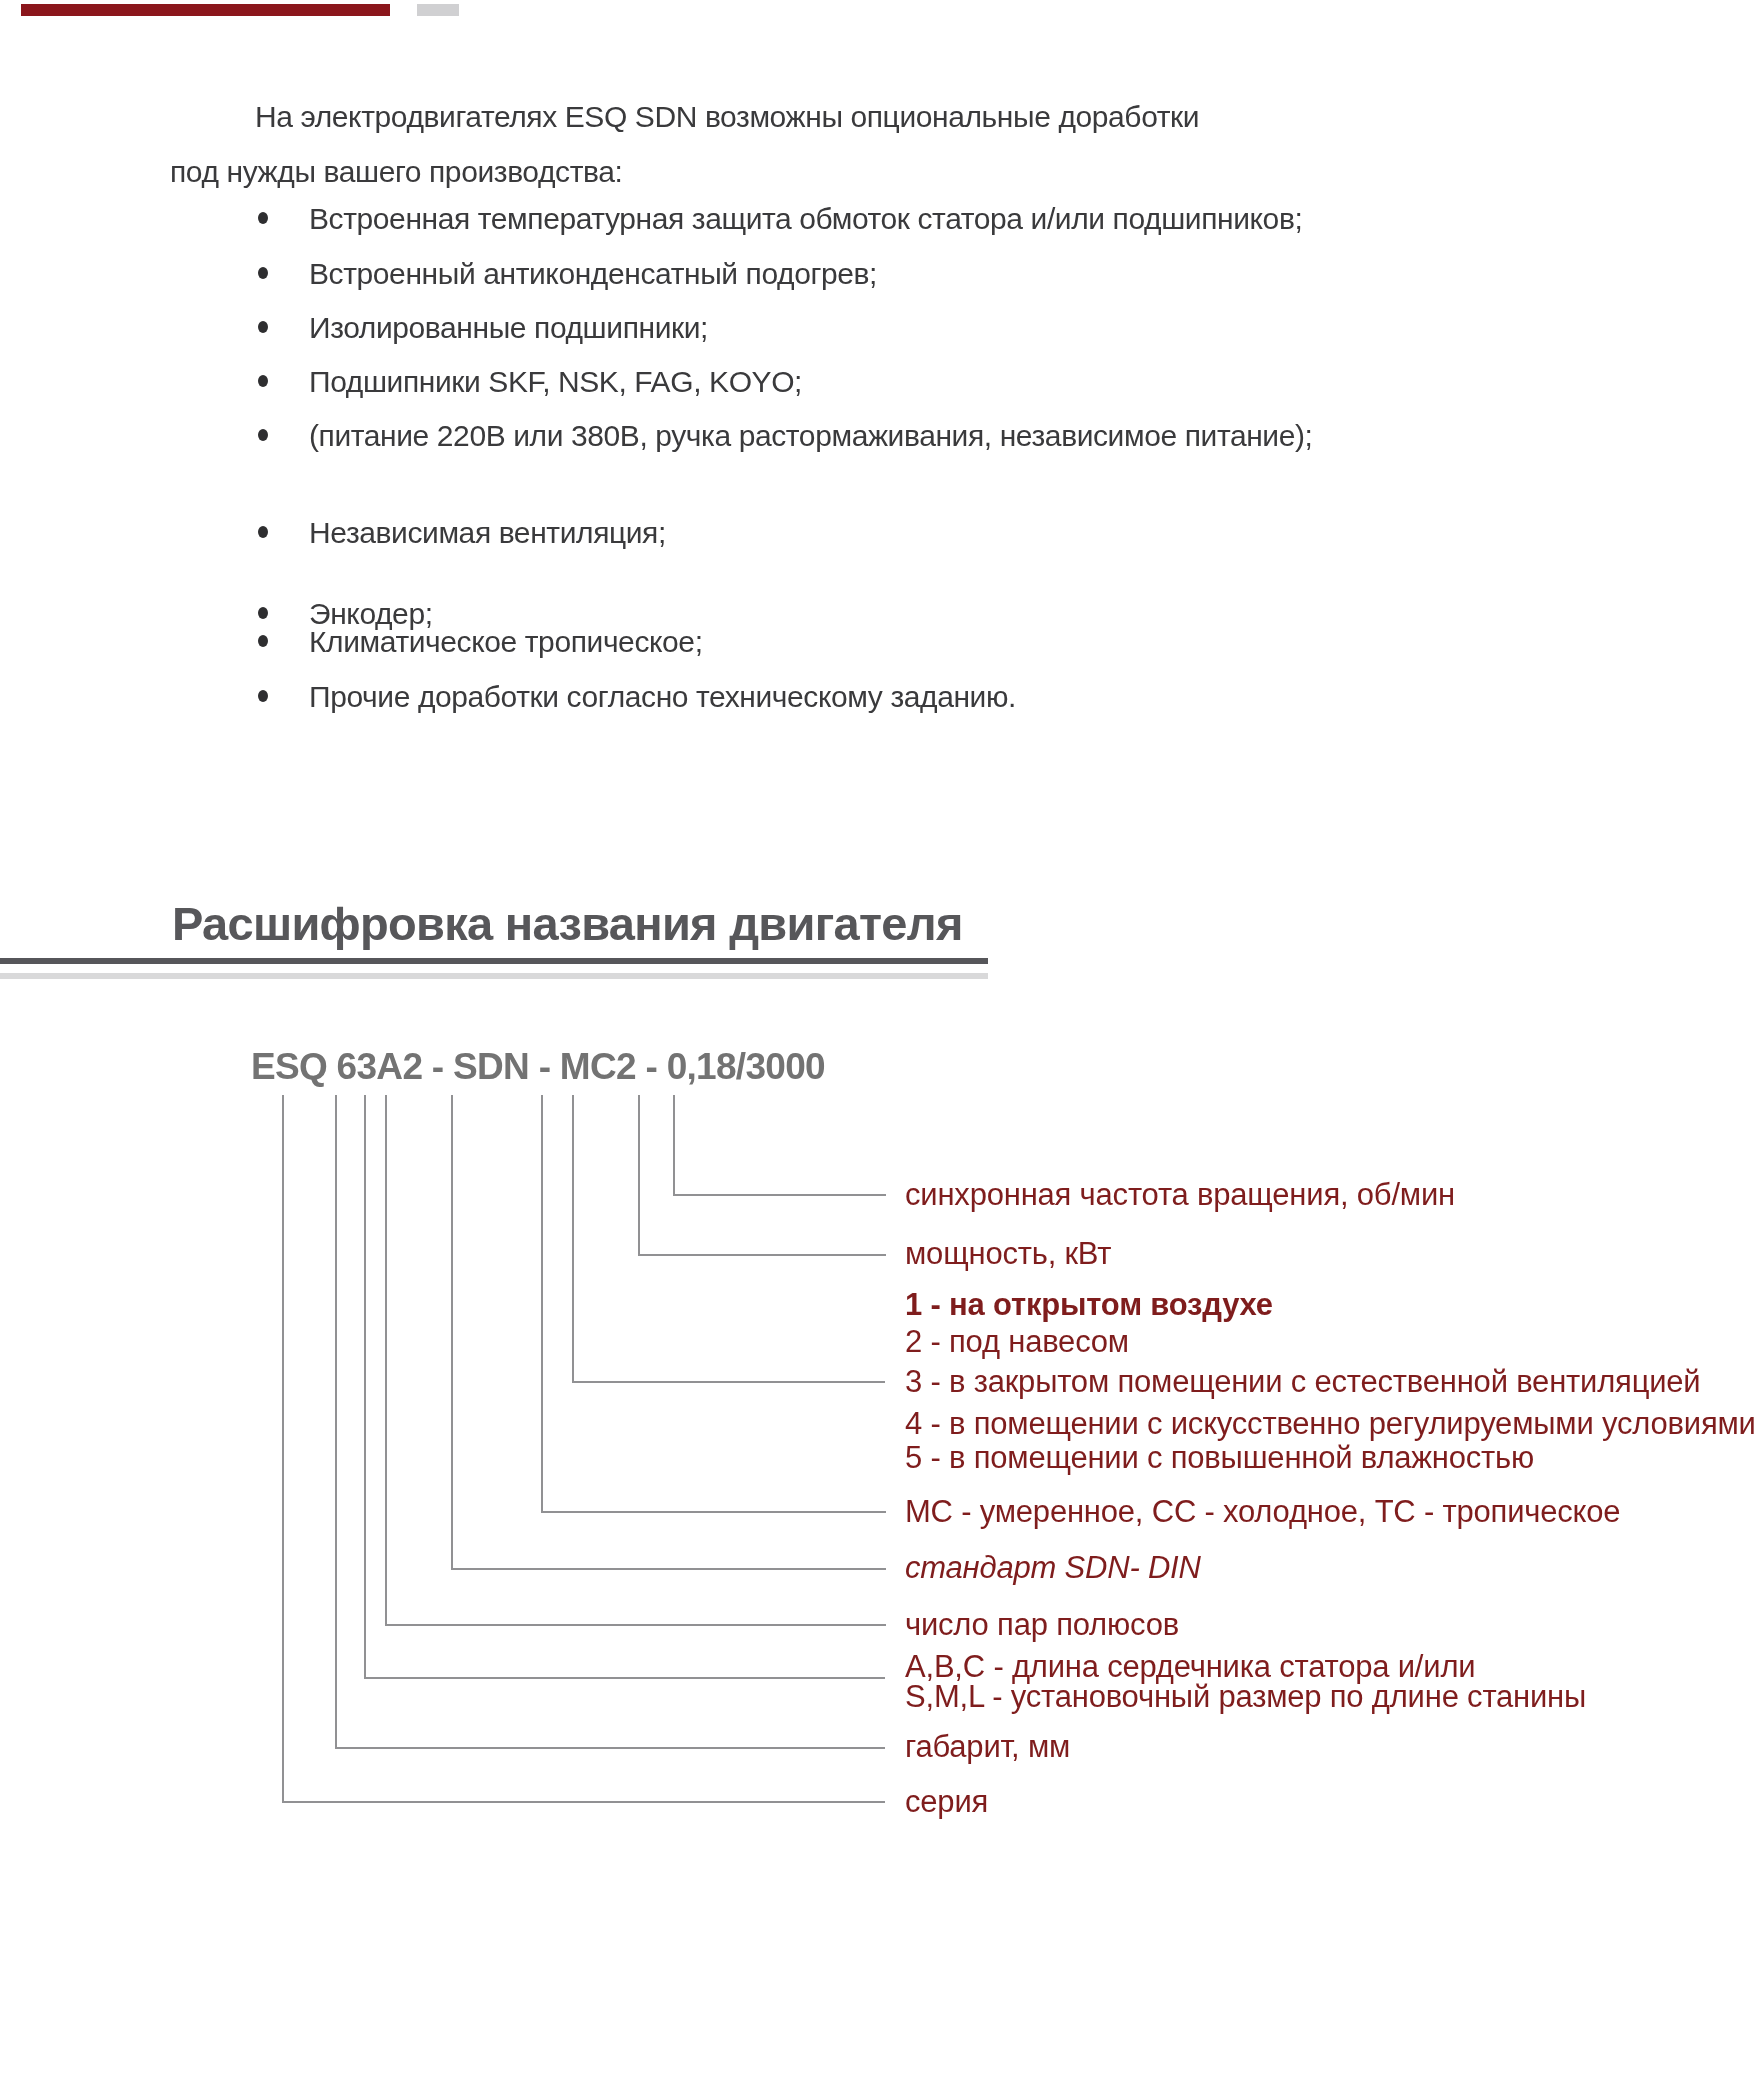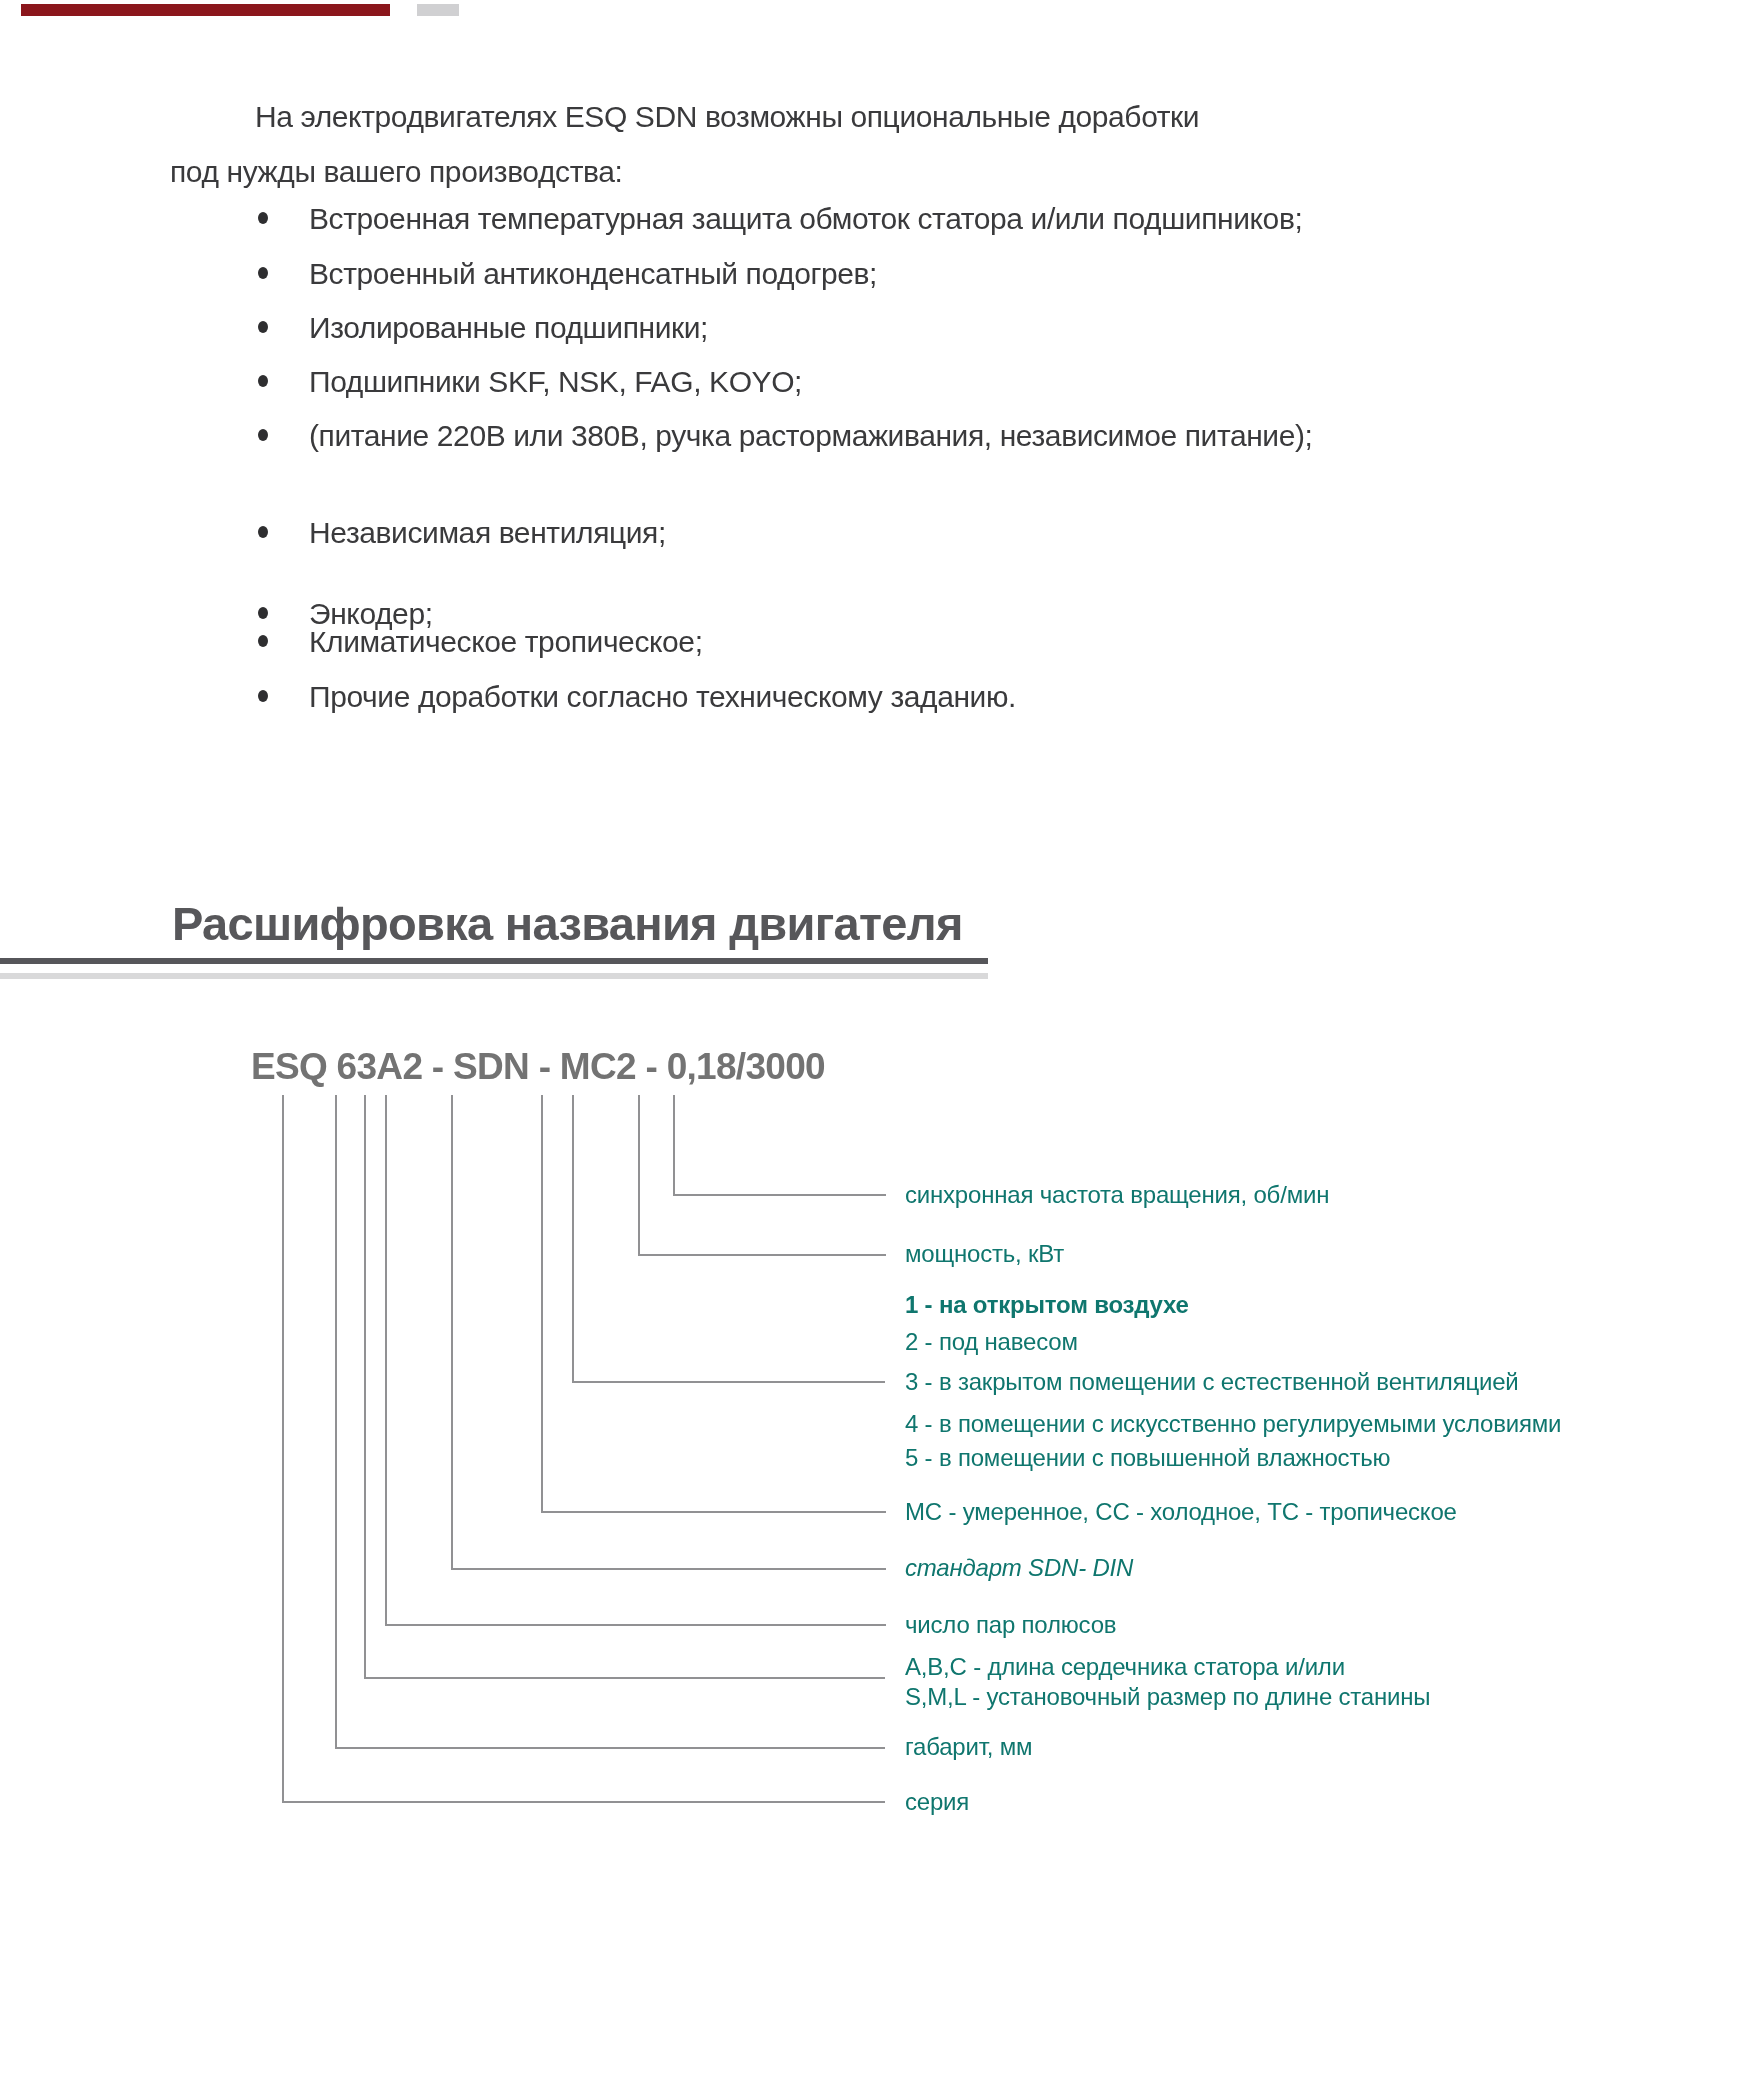--- a/index.html
+++ b/index.html
@@ -58,23 +58,23 @@
     white-space: nowrap;
   }
 
   
   .vline { position: absolute; width: 2.1px; background: #919193; }
   .hline { position: absolute; height: 2.1px; background: #919193; }
 
   
   .dlabel {
     position: absolute; left: 905px;
-    font-size: 24px; line-height: 30px;
+    font-size: 31px; line-height: 30px;
     letter-spacing: -0.2px;
-    color: #0f766e;
+    color: #7f1d1d;
     white-space: nowrap;
   }
 </style>
 </head>
 <body>
 
 <div id="page">
 
   <div class="topbar" style="left:21px;  width:369px;"></div>
   <div class="topbar-sec" style="left:417px; width:42px;"></div>

